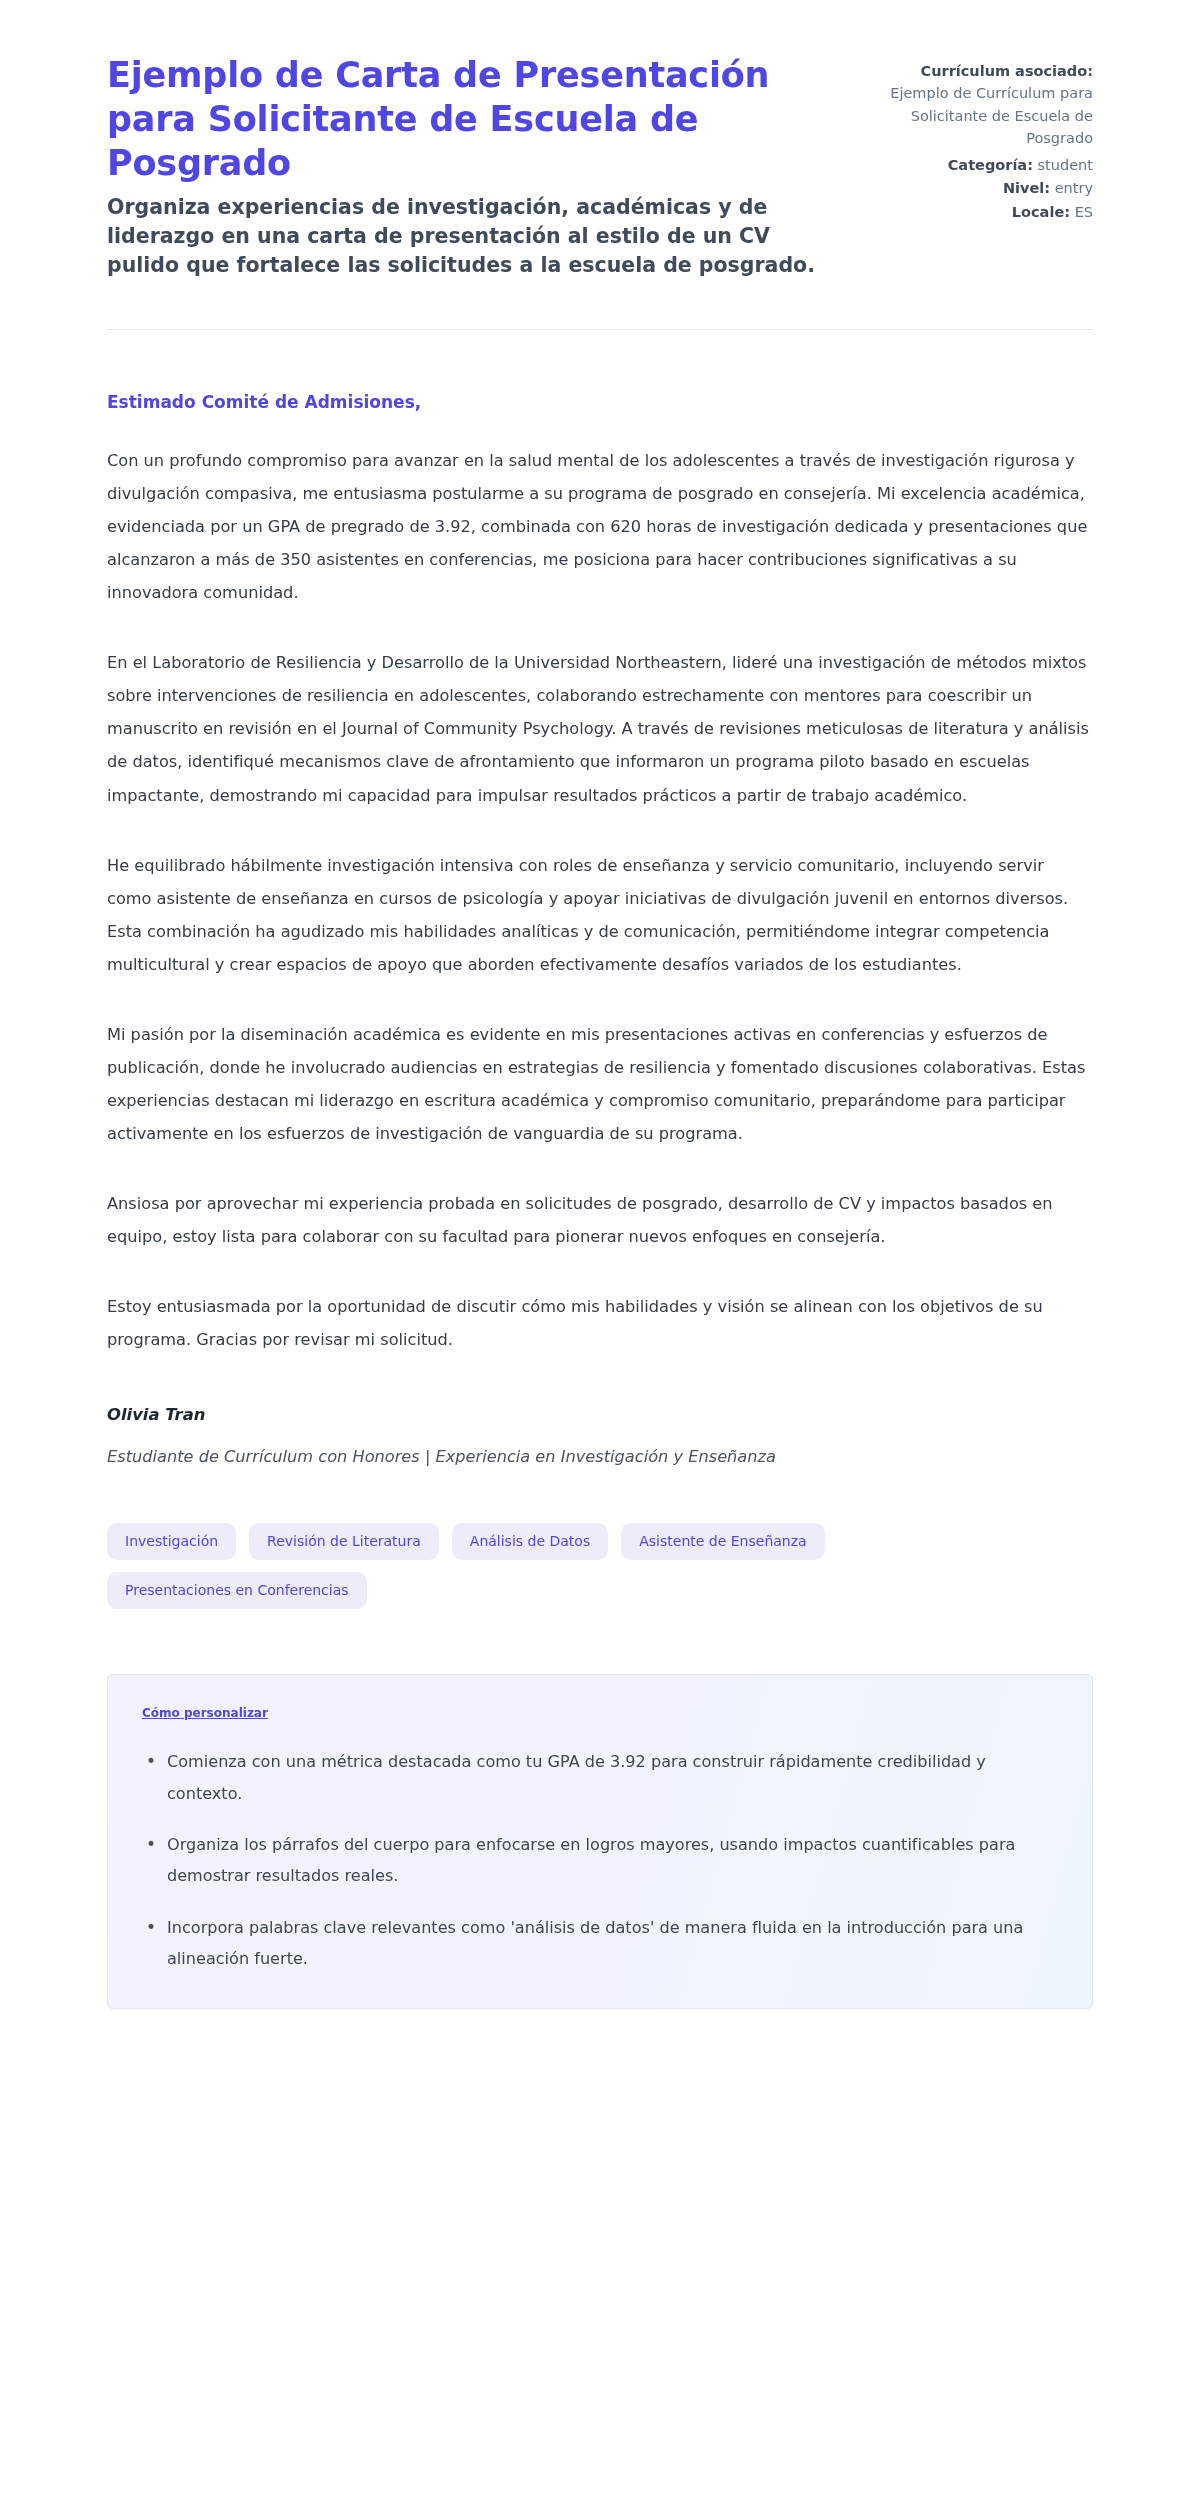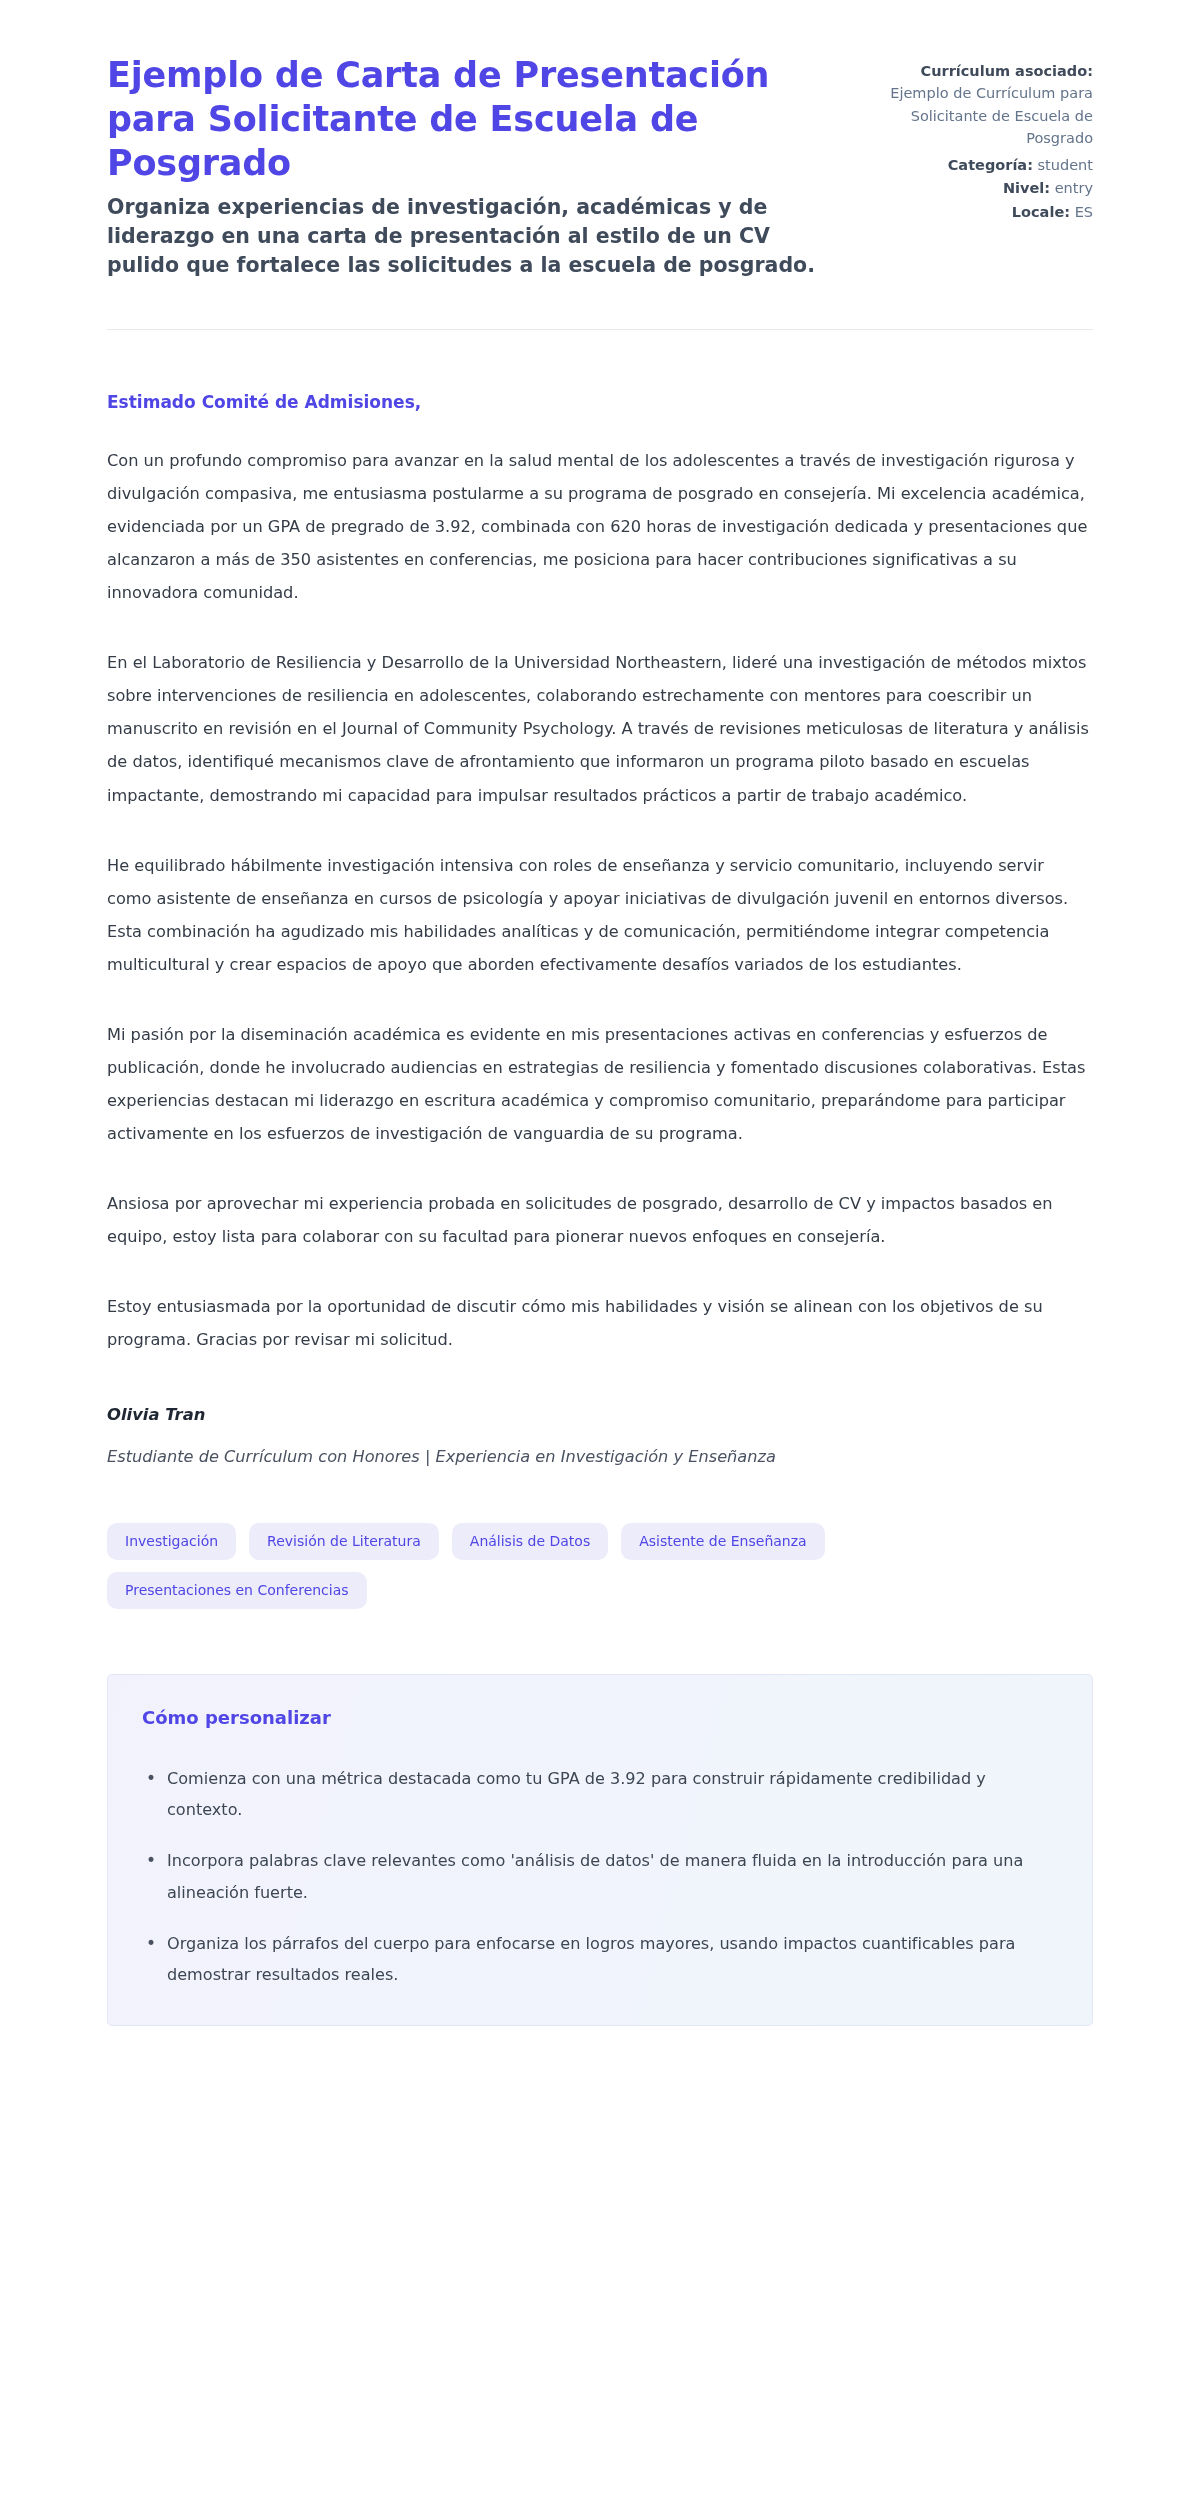--- a/index.html
+++ b/index.html
@@ -129,25 +129,26 @@
 
   
   .callout {
     margin-top: 65px;
     background: linear-gradient(105deg, #f2f2fd 0%, #f1f4fc 55%, #eff6fb 100%);
     border: 1px solid #e3e6f5;
     border-radius: 5px;
     padding: 30px 34px 34px 34px;
   }
   .callout-title {
-    margin: 0 0 32px 0;
-    font-size: 18px;
+    margin: 0 0 24px 0;
+    font-size: 12px;
     font-weight: 700;
     color: #4f46e5;
     line-height: 1.4;
+    text-decoration: underline;
   }
   .callout-list {
     margin: 0;
     padding: 0;
     list-style: none;
   }
   .callout-item {
     position: relative;
     padding-left: 25px;
     margin-bottom: 20px;
@@ -225,19 +226,19 @@
       <span class="tag">Revisión de Literatura</span>
       <span class="tag">Análisis de Datos</span>
       <span class="tag">Asistente de Enseñanza</span>
       <span class="tag">Presentaciones en Conferencias</span>
     </div>
 
     <section class="callout">
       <h2 class="callout-title">Cómo personalizar</h2>
       <ul class="callout-list">
         <li class="callout-item">Comienza con una métrica destacada como tu GPA de 3.92 para construir rápidamente credibilidad y contexto.</li>
+        <li class="callout-item">Organiza los párrafos del cuerpo para enfocarse en logros mayores, usando impactos cuantificables para demostrar resultados reales.</li>
         <li class="callout-item">Incorpora palabras clave relevantes como 'análisis de datos' de manera fluida en la introducción para una alineación fuerte.</li>
-        <li class="callout-item">Organiza los párrafos del cuerpo para enfocarse en logros mayores, usando impactos cuantificables para demostrar resultados reales.</li>
       </ul>
     </section>
 
   </main>
 </div>
 
 </body></html>

